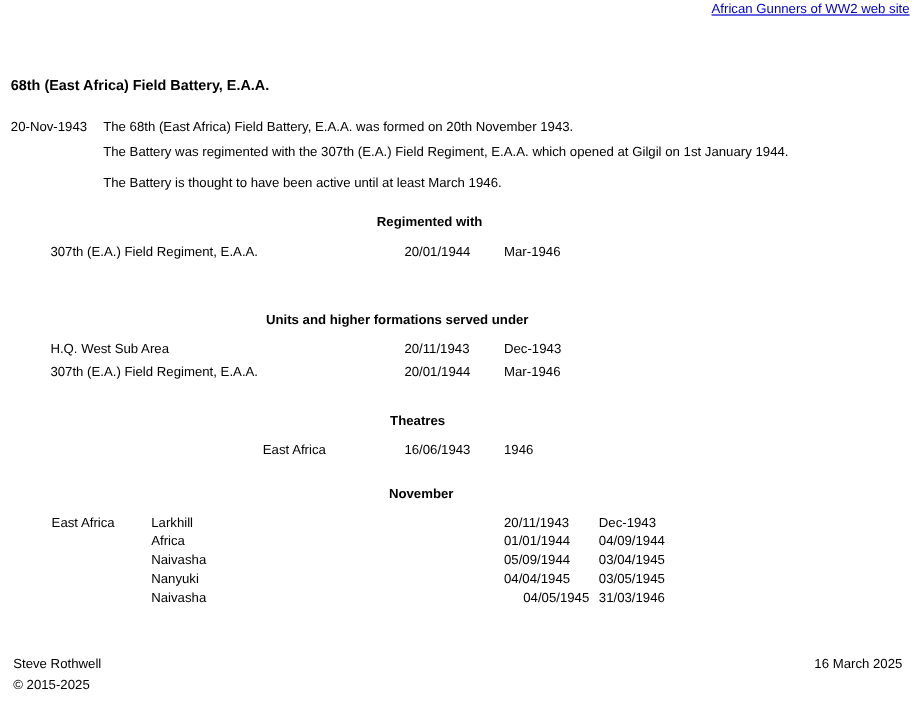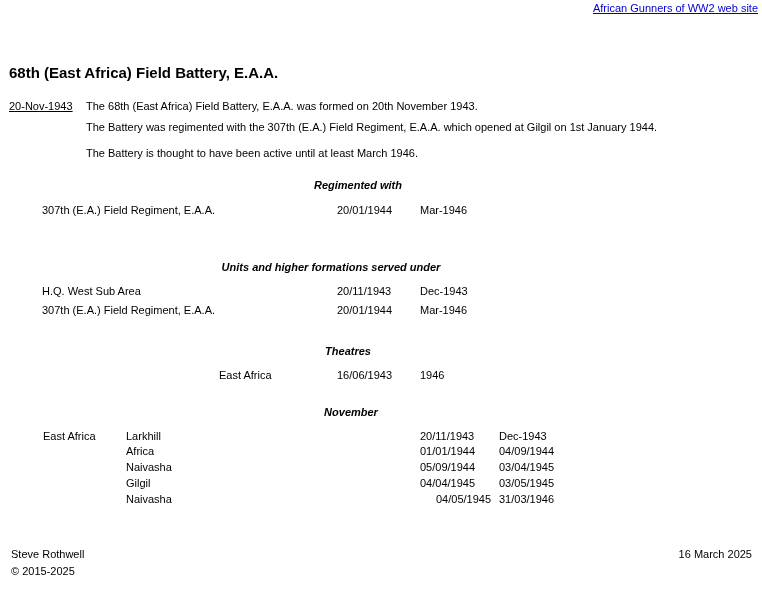--- a/index.html
+++ b/index.html
@@ -6,35 +6,35 @@
   body {
     width: 762px; height: 601px; position: relative; overflow: hidden;
     font-family: "Liberation Sans", "DejaVu Sans", sans-serif;
     color: #000000; font-size: 11px;
   }
   .abs { position: absolute; white-space: nowrap; }
   .toplink {
     right: 4px; top: 2px; font-size: 11px; color: #0000cc; text-decoration: underline; cursor: pointer;
   }
   .title {
-    left: 9px; top: 64px; font-size: 15px; font-weight: bold;
+    left: 9px; top: 64px; font-size: 12px; font-weight: bold;
   }
   .txt { font-size: 11px; }
-  .hdr { font-size: 11px; font-weight: bold; font-style: italic; }
+  .hdr { font-size: 11px; font-weight: bold; }
   .center { transform: translateX(-50%); }
 </style>
 </head>
 <body>
 
 <a class="abs toplink">African Gunners of WW2 web site</a>
 
 <div class="abs title">68th (East Africa) Field Battery, E.A.A.</div>
 
 <div>
-  <div class="abs txt" style="left:9px; top:100px;text-decoration:underline;">20-Nov-1943</div>
+  <div class="abs txt" style="left:9px; top:100px;">20-Nov-1943</div>
   <div class="abs txt" style="left:86px; top:100px;">The 68th (East Africa) Field Battery, E.A.A. was formed on 20th November 1943.</div>
   <div class="abs txt" style="left:86px; top:121px;">The Battery was regimented with the 307th (E.A.) Field Regiment, E.A.A. which opened at Gilgil on 1st January 1944.</div>
   <div class="abs txt" style="left:86px; top:147px;">The Battery is thought to have been active until at least March 1946.</div>
 </div>
 
 <div>
   <div class="abs hdr center" style="left:358px; top:179px;">Regimented with</div>
   <div>
     <div class="abs txt" style="left:42px; top:204px;">307th (E.A.) Field Regiment, E.A.A.</div>
     <div class="abs txt" style="left:337px; top:204px;">20/01/1944</div>
@@ -78,21 +78,21 @@
     <div class="abs txt" style="left:126px; top:445px;">Africa</div>
     <div class="abs txt" style="left:420px; top:445px;">01/01/1944</div>
     <div class="abs txt" style="left:499px; top:445px;">04/09/1944</div>
   </div>
   <div>
     <div class="abs txt" style="left:126px; top:461px;">Naivasha</div>
     <div class="abs txt" style="left:420px; top:461px;">05/09/1944</div>
     <div class="abs txt" style="left:499px; top:461px;">03/04/1945</div>
   </div>
   <div>
-    <div class="abs txt" style="left:126px; top:477px;">Gilgil</div>
+    <div class="abs txt" style="left:126px; top:477px;">Nanyuki</div>
     <div class="abs txt" style="left:420px; top:477px;">04/04/1945</div>
     <div class="abs txt" style="left:499px; top:477px;">03/05/1945</div>
   </div>
   <div>
     <div class="abs txt" style="left:126px; top:493px;">Naivasha</div>
     <div class="abs txt" style="left:420px; top:493px;padding-left:16px;">04/05/1945</div>
     <div class="abs txt" style="left:499px; top:493px;">31/03/1946</div>
   </div>
 </div>
 

